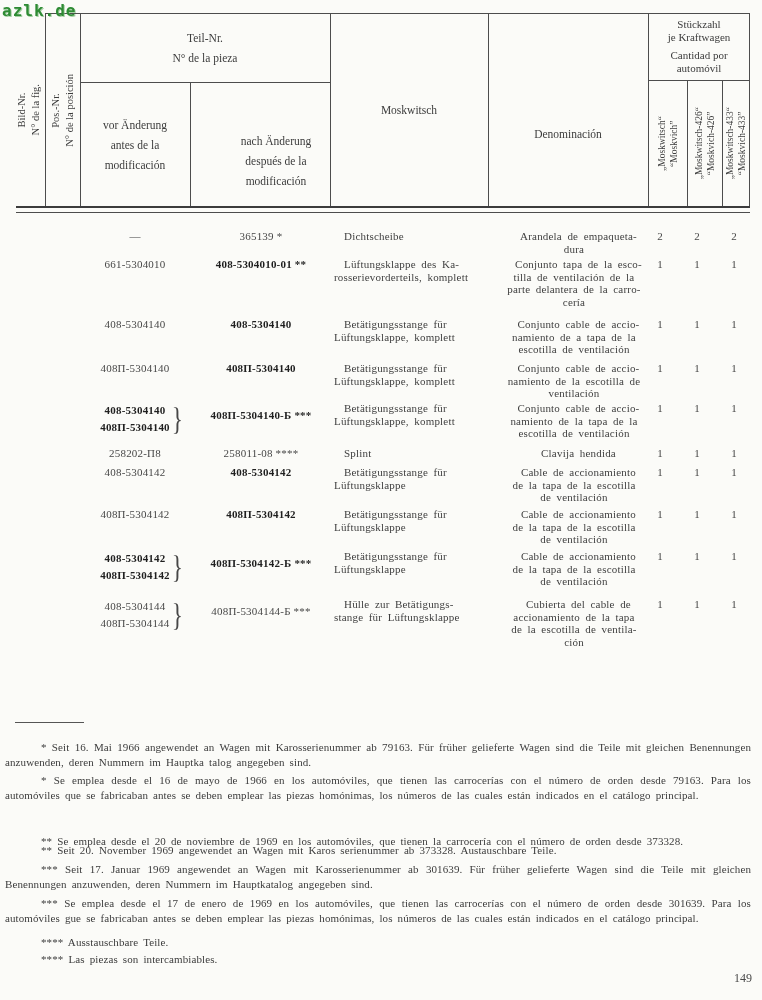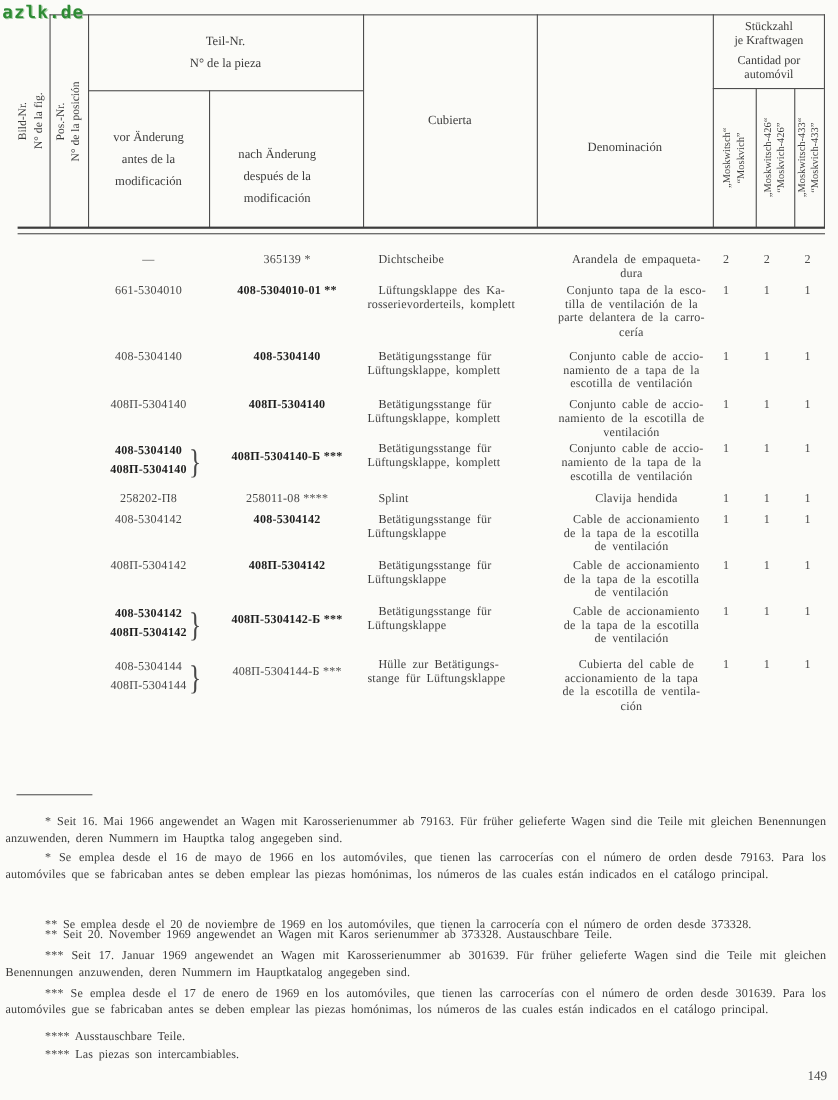--- a/index.html
+++ b/index.html
@@ -84,24 +84,24 @@
     </div>
     <div class="cell" style="left:46px;top:13px;width:34px;height:194px;">
       <div class="rot pre small">Pos.-Nr.
 N° de la posición</div>
     </div>
     <div class="cell pre" style="left:80px;top:13px;width:250px;height:69px;">Teil-Nr.
 N° de la pieza</div>
     <div class="cell pre" style="left:80px;top:82px;width:110px;height:125px;">vor Änderung
 antes de la
 modificación</div>
-    <div class="cell pre" style="left:182px;top:82px;width:140px;height:158px;">nach Änderung
+    <div class="cell pre" style="left:206px;top:82px;width:140px;height:158px;">nach Änderung
 después de la
 modificación</div>
-    <div class="cell" style="left:330px;top:13px;width:158px;height:194px;">Cubierta</div>
+    <div class="cell" style="left:330px;top:13px;width:158px;height:194px;">Moskwitsch</div>
     <div class="cell" style="left:488px;top:13px;width:160px;height:242px;">Denominación</div>
     <div class="cell" style="left:648px;top:13px;width:102px;height:67px;flex-direction:column;">
       <div class="pre qtyhead">Stückzahl
 je Kraftwagen</div>
       <div class="pre qtyhead" style="margin-top:5px;">Cantidad por
 automóvil</div>
     </div>
     <div class="cell" style="left:648px;top:80px;width:39px;height:127px;">
       <div class="rot pre mosk">„Moskwitsch“
 “Moskvich”</div>

